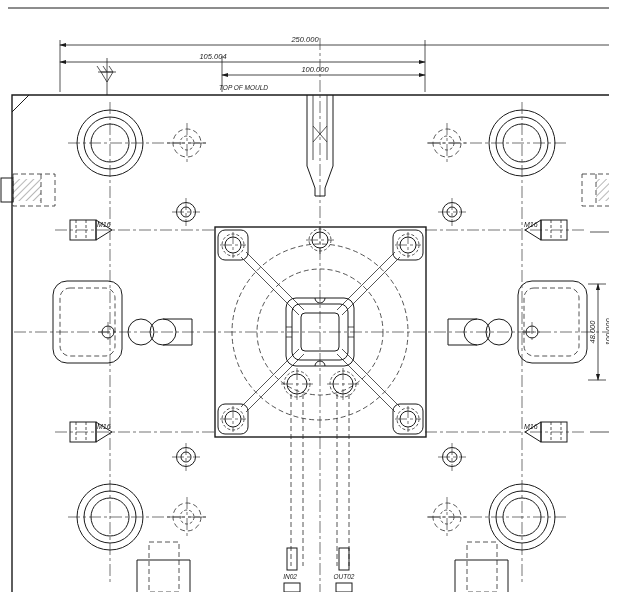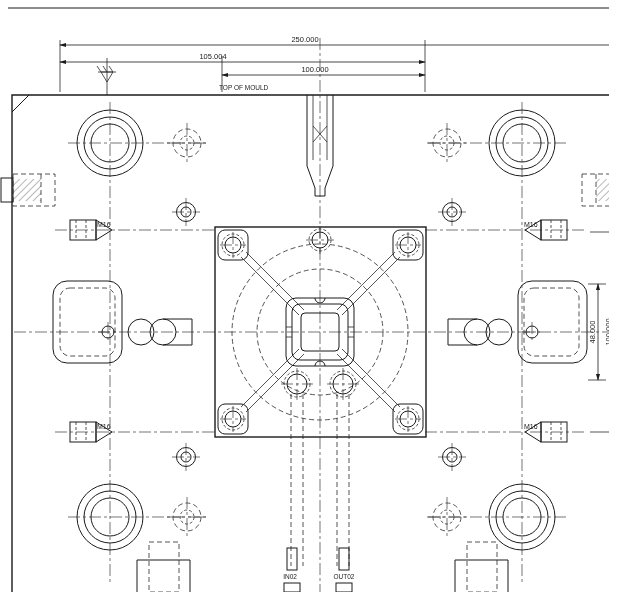--- a/index.html
+++ b/index.html
@@ -1,17 +1,17 @@
 <!DOCTYPE html>
 <html><head>
 <meta charset="utf-8">
 <style>
   html,body{margin:0;padding:0;background:#ffffff;}
   .page{position:relative;width:609px;height:592px;background:#f9a8d4;overflow:hidden;
-        font-family:"Liberation Sans", sans-serif;}
+        font-family:"Liberation Sans", sans-serif;font-style:italic;}
   svg{display:block;}
   text{font-family:"Liberation Sans", sans-serif;fill:#1b1b1b;}
   .t-dim{font-size:7.5px;}
   .t-sm{font-size:6.5px;}
   .t-lbl{font-size:7px;}
   .ln{stroke:#1b1b1b;stroke-width:1;fill:none;}
   .ln2{stroke:#1b1b1b;stroke-width:1.4;fill:none;}
   .thin{stroke:#2a2a2a;stroke-width:0.8;fill:none;}
   .dash{stroke:#2a2a2a;stroke-width:0.8;fill:none;stroke-dasharray:5 3;}
   .dashf{stroke:#2a2a2a;stroke-width:0.8;fill:none;stroke-dasharray:3 2;}

